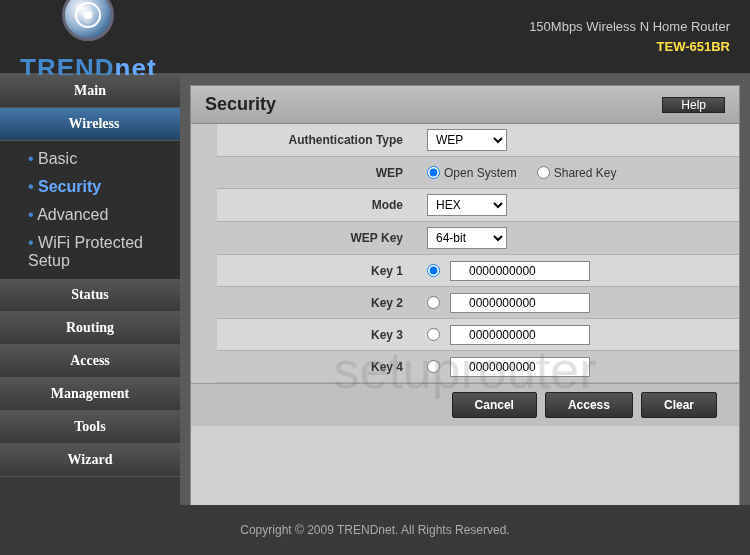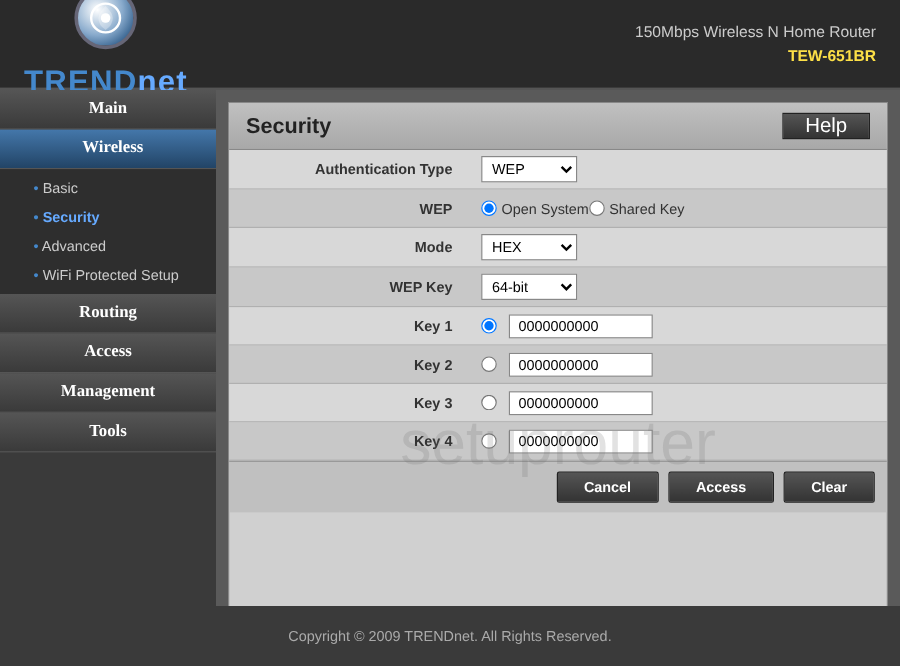--- a/index.html
+++ b/index.html
@@ -90,21 +90,21 @@
     }
     .nav-sub {
       background: #2e2e2e;
       padding: 4px 0;
     }
     .nav-sub-item {
       display: block;
       padding: 5px 16px 5px 28px;
       color: #ccc;
       text-decoration: none;
-      font-size: 12px;
+      font-size: 16px;
       cursor: pointer;
     }
     .nav-sub-item::before {
       content: '• ';
       color: #4488cc;
     }
     .nav-sub-item.active { color: #66aaff; font-weight: bold; }
 
     
     #main-content {
@@ -132,33 +132,34 @@
     #page-title-text {
       font-size: 18px;
       font-weight: bold;
       color: #222;
     }
     #help-btn {
       background: linear-gradient(to bottom, #555, #333);
       color: white;
       border: 1px solid #222;
       padding: 0 18px;
-      font-size: 17px;
+      font-size: 12px;
       cursor: pointer;
     }
 
     
     #form-area {
       background: #c8c8c8;
     }
     .form-row {
       display: flex;
       align-items: center;
       border-bottom: 1px solid #b0b0b0;
       min-height: 32px;
+      margin-left: 26px;
     }
     .form-row:nth-child(odd) { background: #d8d8d8; }
     .form-row:nth-child(even) { background: #c8c8c8; }
     .form-label {
       width: 200px;
       padding: 5px 14px 5px 0;
       text-align: right;
       color: #333;
       font-weight: bold;
       font-size: 12px;
@@ -173,44 +174,44 @@
     }
 
     select.field {
       padding: 2px 4px;
       font-size: 12px;
       background: white;
       border: 1px solid #888;
       min-width: 80px;
     }
     input[type="text"].key-input {
-      padding: 2px 7px;
-      font-size: 12px;
-      width: 120px;
+      padding: 2px 18px;
+      font-size: 12px;
+      width: 140px;
       border: 1px solid #888;
       background: white;
     }
     .radio-group {
       display: flex;
       align-items: center;
-      gap: 0;
+      gap: 20px;
     }
     .radio-label {
       display: flex;
       align-items: center;
       gap: 4px;
       font-size: 12px;
       color: #333;
       cursor: pointer;
     }
 
     
     #button-row {
       background: #c0c0c0;
-      padding: 8px 10px;
+      padding: 8px 22px;
       display: flex;
       justify-content: flex-end;
       gap: 8px;
       border-top: 1px solid #999;
     }
     .action-btn {
       padding: 5px 22px;
       font-size: 12px;
       font-weight: bold;
       color: white;
@@ -253,24 +254,26 @@
 
   <div id="sidebar">
     <button class="nav-section">Main</button>
     <button class="nav-section active">Wireless</button>
     <div class="nav-sub">
       <a class="nav-sub-item">Basic</a>
       <a class="nav-sub-item active">Security</a>
       <a class="nav-sub-item">Advanced</a>
       <a class="nav-sub-item">WiFi Protected Setup</a>
     </div>
+    <button class="nav-section">Status</button>
     <button class="nav-section">Routing</button>
     <button class="nav-section">Access</button>
     <button class="nav-section">Management</button>
     <button class="nav-section">Tools</button>
+    <button class="nav-section">Wizard</button>
   </div>
 
   <div id="main-content">
     <div id="content-inner">
 
       <div id="content-header">
         <span id="page-title-text">Security</span>
         <button id="help-btn">Help</button>
       </div>
 

